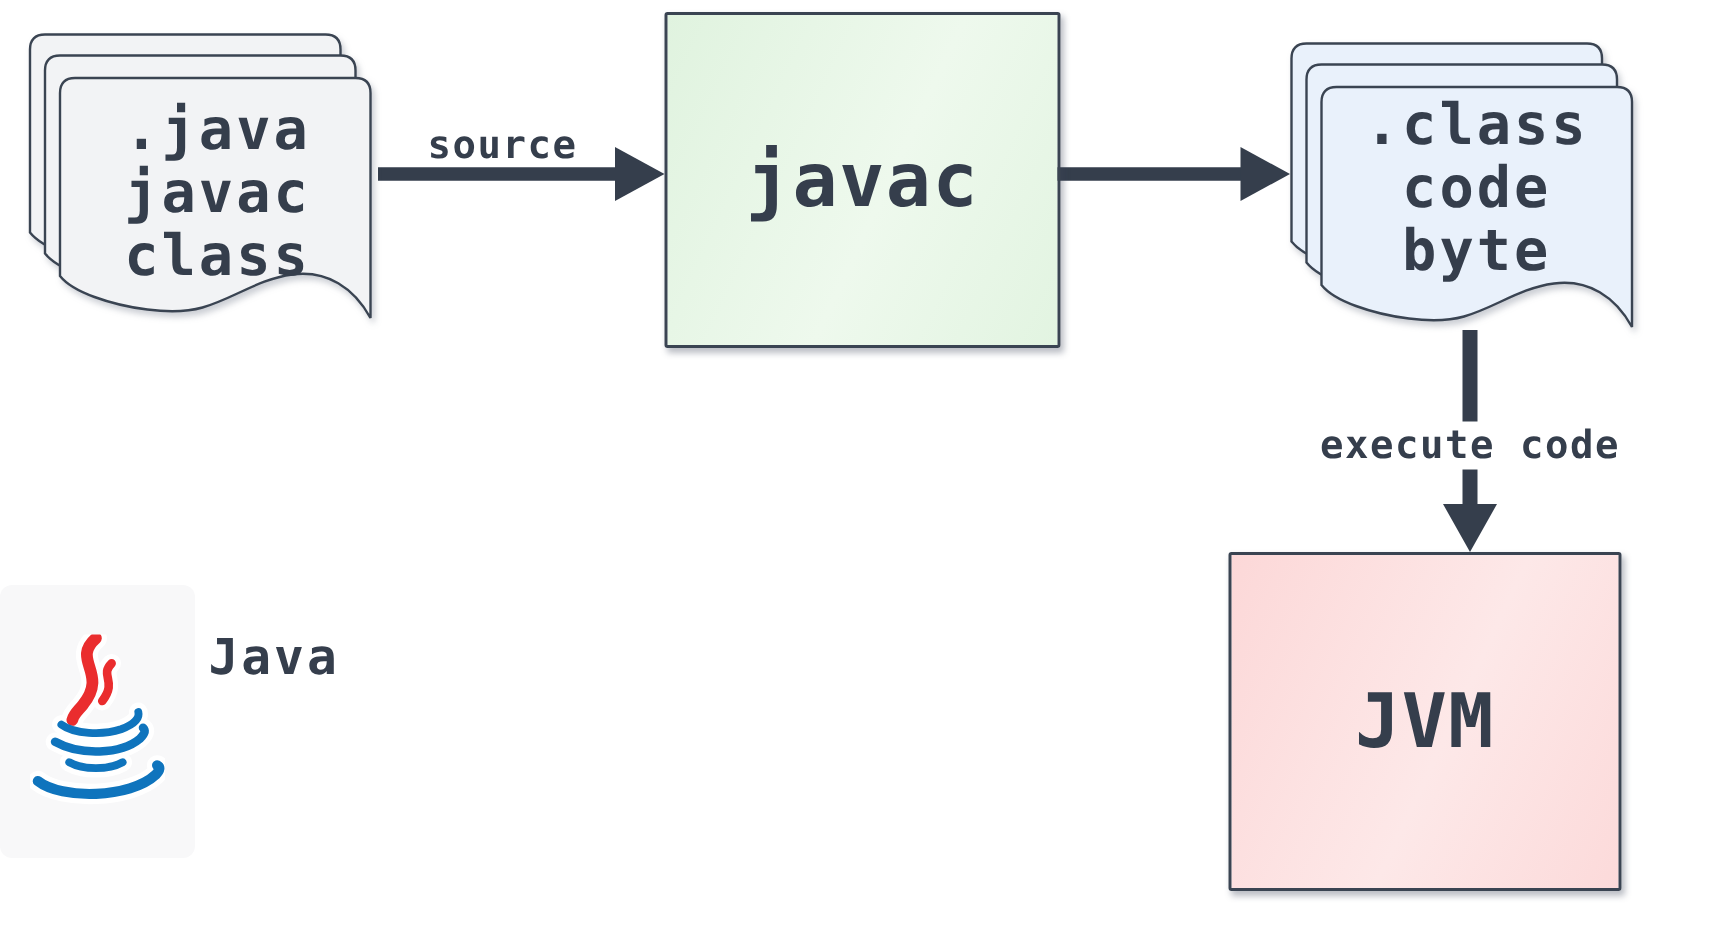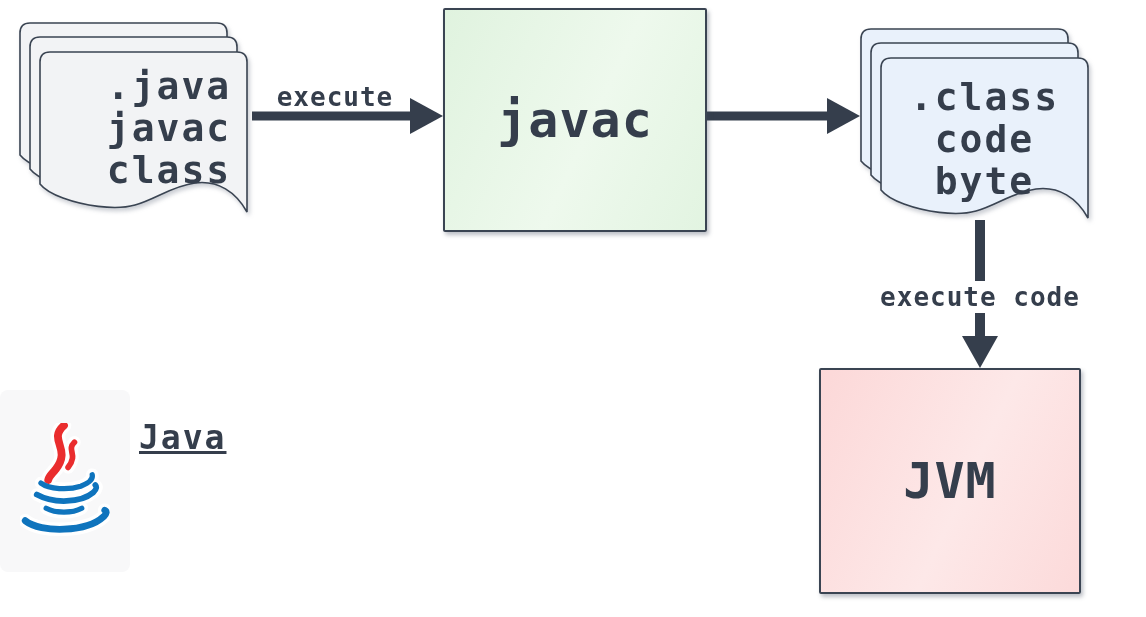--- a/index.html
+++ b/index.html
@@ -21,21 +21,21 @@
     box-shadow:2px 3px 4px rgba(60,70,90,.35);
   }
   .box-green{background:linear-gradient(115deg,#e0f3df 0%,#eef9ed 55%,#e2f4e1 100%);}
   .box-red{background:linear-gradient(115deg,#fcd8d8 0%,#fde8e8 55%,#fcdada 100%);}
   .edge-label{
     font-size:26px;letter-spacing:1px;text-align:center;
     text-shadow:0 1px 0 #fff,0 -1px 0 #fff,1px 0 0 #fff,-1px 0 0 #fff;
   }
   .edge-label .halo{background:#ffffff;display:inline-block;padding:1px 6px;}
   .legend-badge{background:#f8f8f9;border-radius:8px;}
-  .diagram-title{font-size:33px;line-height:42px;letter-spacing:2px;text-decoration:underline;}
+  .diagram-title{font-size:33px;line-height:42px;letter-spacing:2px;}
   .arrow-layer{pointer-events:none;}
 </style>
 </head>
 <body>
 
 <div class="canvas">
 
   <svg class="abs arrow-layer" style="left:0;top:0;" width="1146" height="617">
     <g>
       <line x1="252" y1="116" x2="414" y2="116" stroke="#353e4c" stroke-width="9"></line>
@@ -51,48 +51,48 @@
     </g>
   </svg>
 
   <svg class="abs doc-stack" style="left:17px;top:21px;" width="233" height="200" viewBox="0 0 233 200">
     <g fill="#f2f3f5" stroke="#3a4452" stroke-width="1.6">
       <path transform="translate(3,2)" d="M 0 10 Q 0 0 10 0 L 197 0 Q 207 0 207 10 L 207 160 C 196 140 178 128 155 131 C 132 134 116 147 95 153 C 74 159 42 153 23 146 C 12 142 4 137 0 132 Z"></path>
       <path transform="translate(13,16)" d="M 0 10 Q 0 0 10 0 L 197 0 Q 207 0 207 10 L 207 160 C 196 140 178 128 155 131 C 132 134 116 147 95 153 C 74 159 42 153 23 146 C 12 142 4 137 0 132 Z"></path>
       <path transform="translate(23,31)" d="M 0 10 Q 0 0 10 0 L 197 0 Q 207 0 207 10 L 207 160 C 196 140 178 128 155 131 C 132 134 116 147 95 153 C 74 159 42 153 23 146 C 12 142 4 137 0 132 Z"></path>
     </g>
   </svg>
-  <div class="abs doc-text" style="left:40px;top:55px;width:210px;height:145px;margin-left:24px;">
+  <div class="abs doc-text" style="left:40px;top:55px;width:210px;height:145px;">
     <div>.java</div>
     <div>javac</div>
     <div>class</div>
   </div>
 
   <div class="abs node-box box-green" style="left:443px;top:8px;width:260px;height:220px;">
     <span>javac</span>
   </div>
 
   <svg class="abs doc-stack" style="left:858px;top:27px;" width="233" height="200" viewBox="0 0 233 200">
     <g fill="#e9f1fb" stroke="#3a4452" stroke-width="1.6">
       <path transform="translate(3,2)" d="M 0 10 Q 0 0 10 0 L 197 0 Q 207 0 207 10 L 207 160 C 196 140 178 128 155 131 C 132 134 116 147 95 153 C 74 159 42 153 23 146 C 12 142 4 137 0 132 Z"></path>
       <path transform="translate(13,16)" d="M 0 10 Q 0 0 10 0 L 197 0 Q 207 0 207 10 L 207 160 C 196 140 178 128 155 131 C 132 134 116 147 95 153 C 74 159 42 153 23 146 C 12 142 4 137 0 132 Z"></path>
       <path transform="translate(23,31)" d="M 0 10 Q 0 0 10 0 L 197 0 Q 207 0 207 10 L 207 160 C 196 140 178 128 155 131 C 132 134 116 147 95 153 C 74 159 42 153 23 146 C 12 142 4 137 0 132 Z"></path>
     </g>
   </svg>
-  <div class="abs doc-text" style="left:881px;top:66px;width:207px;height:145px;">
+  <div class="abs doc-text" style="left:881px;top:52px;width:207px;height:145px;">
     <div>.class</div>
     <div>code</div>
     <div>byte</div>
   </div>
 
   <div class="abs node-box box-red" style="left:819px;top:368px;width:258px;height:222px;">
     <span>JVM</span>
   </div>
 
-  <div class="abs edge-label" style="left:252px;top:82px;width:166px;">execute</div>
+  <div class="abs edge-label" style="left:252px;top:82px;width:166px;">source</div>
 
   <div class="abs edge-label" style="left:858px;top:281px;width:244px;">
     <span class="halo">execute code</span>
   </div>
 
   <div class="abs legend-badge" style="left:0px;top:390px;width:130px;height:182px;"></div>
 
   <svg class="abs" style="left:20px;top:423px;" width="90" height="118" viewBox="0 0 86 112">
 
     <g fill="none" stroke="#ffffff" stroke-linecap="round" stroke-linejoin="round">

